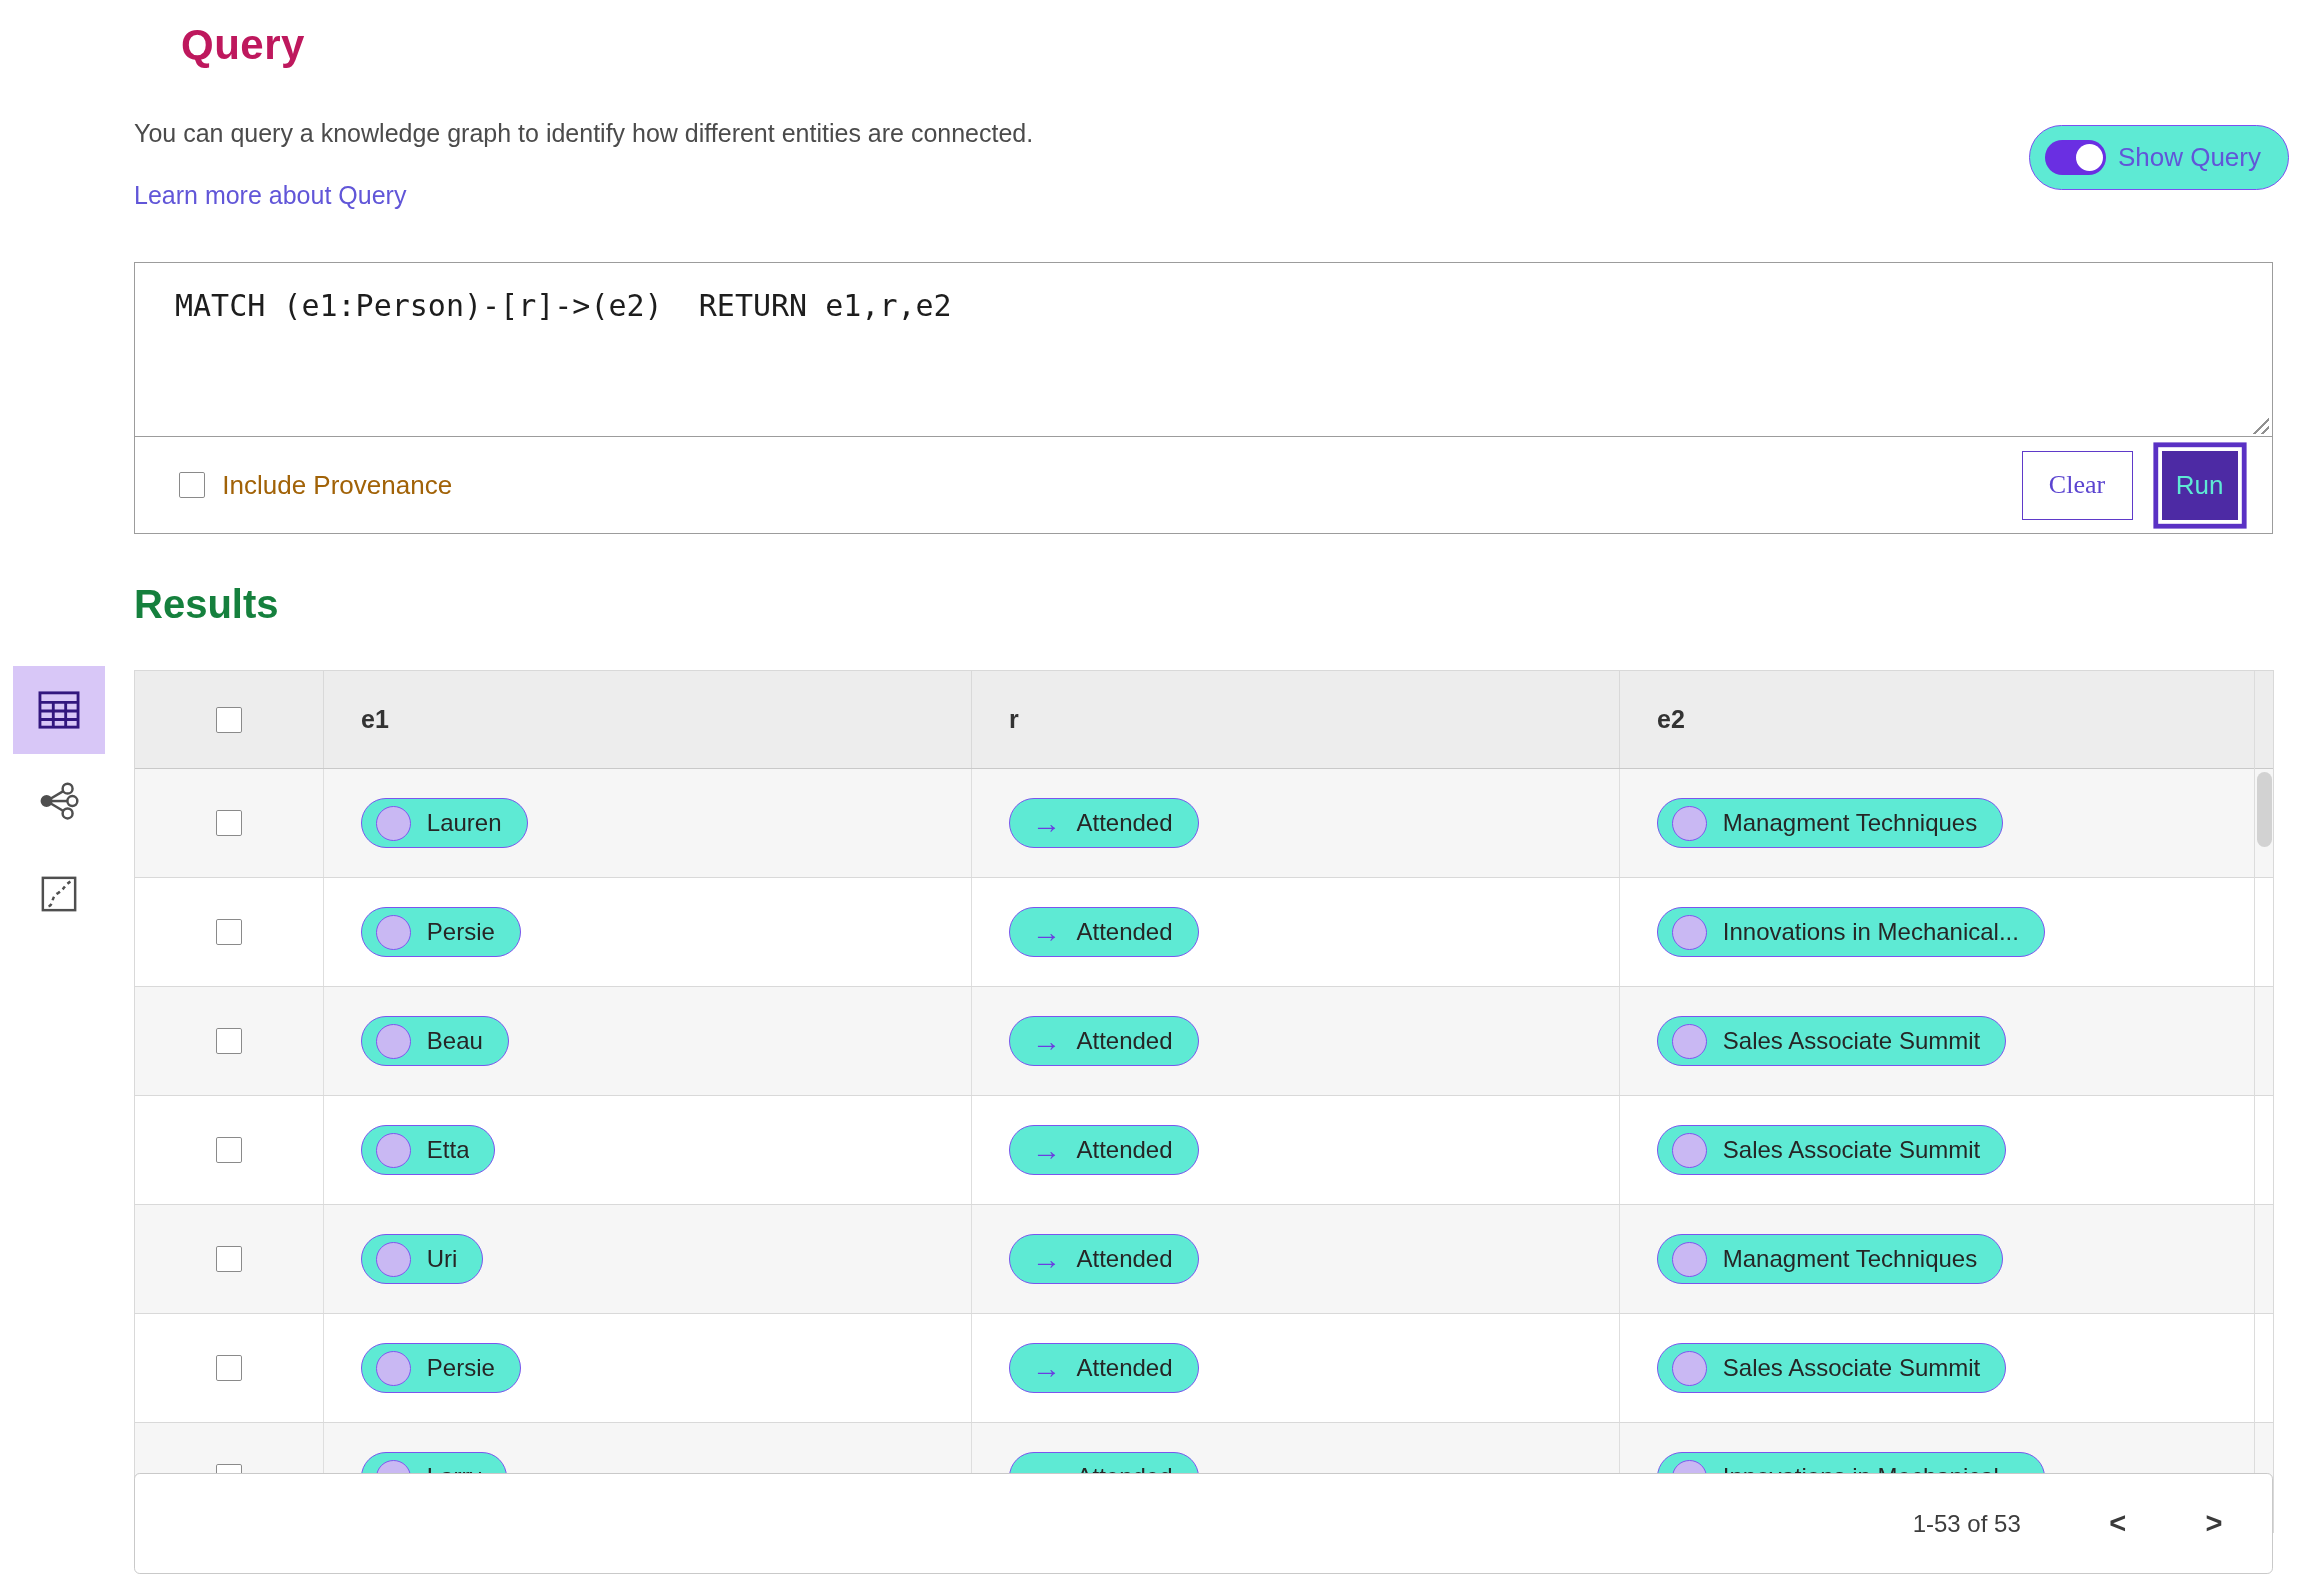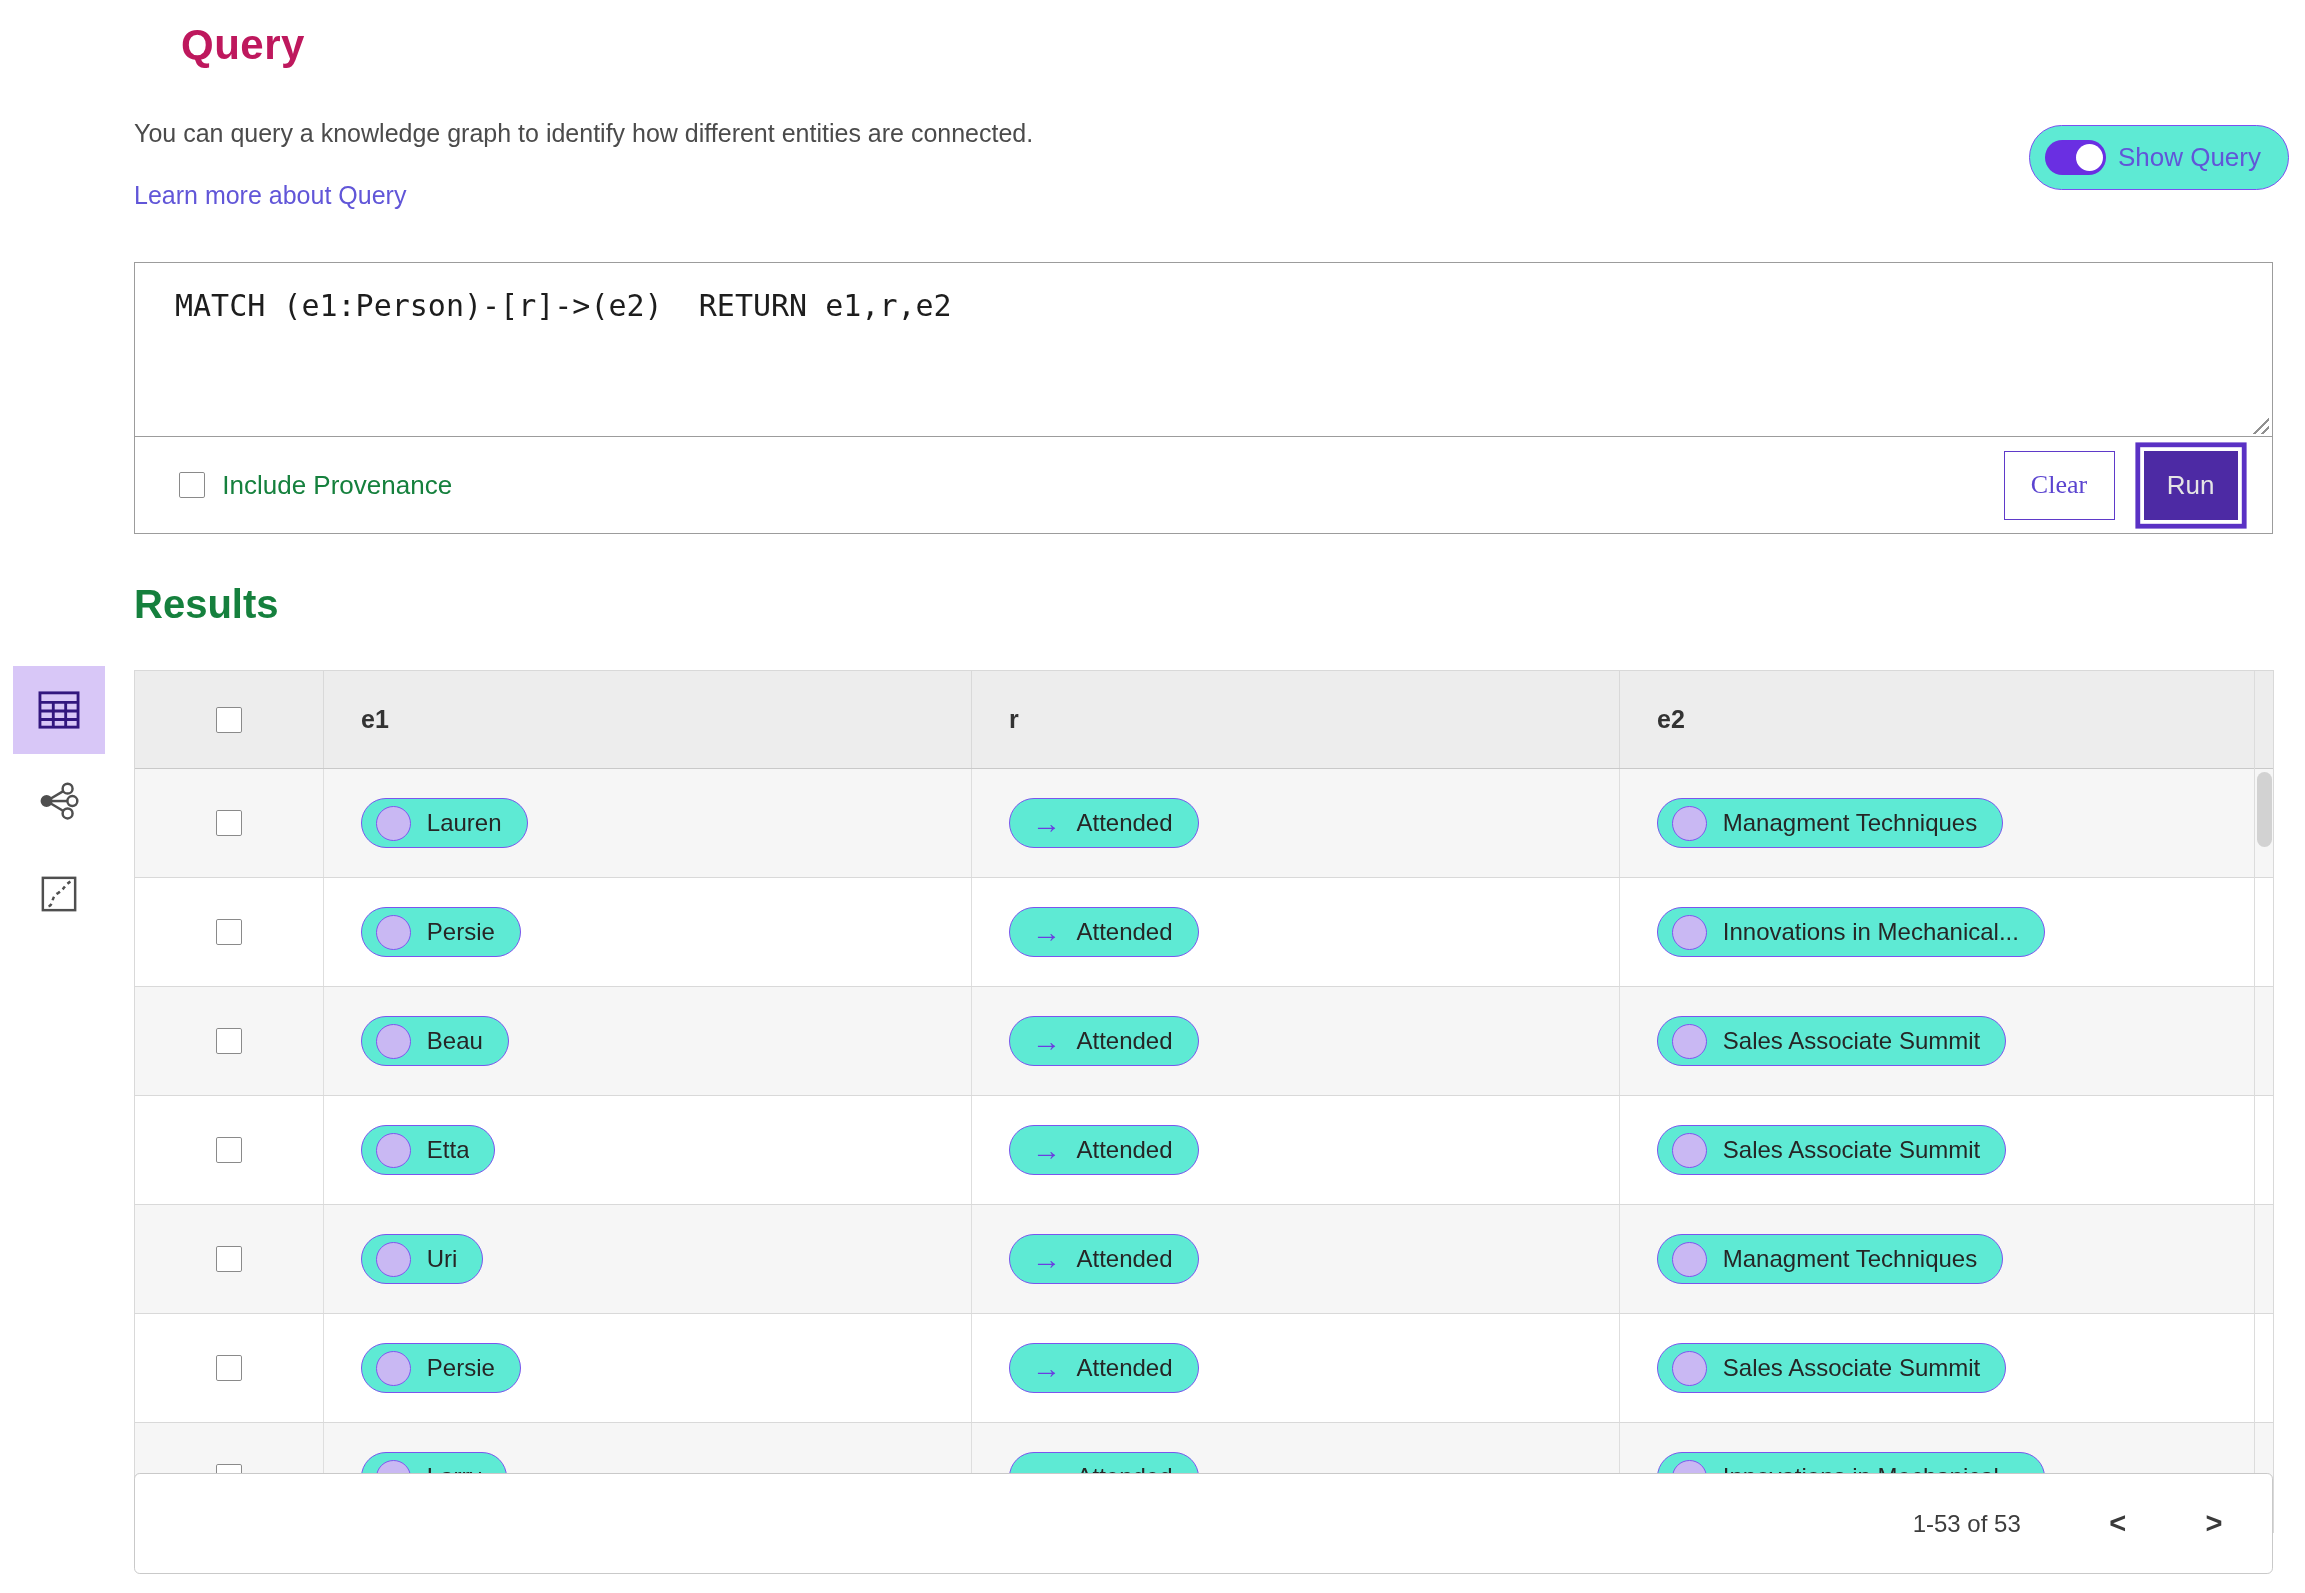--- a/index.html
+++ b/index.html
@@ -22,25 +22,25 @@
   .query-panel { position:absolute; left:134px; top:262px; width:2139px; height:272px; border:1px solid #9c9c9c; background:#fff; }
   .query-textarea { display:block; width:100%; height:174px; border:none; outline:none; resize:none;
     font-family:"DejaVu Sans Mono", monospace; font-size:30px; color:#1d1d1d; padding:25px 29px 0 40px; background:#fff; white-space:pre; }
   .resize-grip { position:absolute; right:2.9px; top:152px; width:19px; height:19px; cursor:nwse-resize;
     background:repeating-linear-gradient(-45deg, transparent 0 3.8px, #909090 3.8px 5.8px);
     clip-path:polygon(100% 0, 100% 100%, 0 100%); }
   .query-footer { position:absolute; left:0; right:0; bottom:0; height:97px; border-top:1px solid #9c9c9c;
     display:flex; align-items:center; padding:0 23px 0 44px; background:#fff; }
   .checkbox { appearance:none; -webkit-appearance:none; width:26px; height:26px; border:1.9px solid #8a8a8a;
     border-radius:1.9px; background:#fff; cursor:pointer; flex:none; }
-  .cb-label { font-size:26px; color:#15803d; margin-left:17.3px; }
+  .cb-label { font-size:26px; color:#a16207; margin-left:17.3px; }
   .spacer { flex:1; }
   .btn-clear { width:111px; height:69px; background:#fff; border:1.9px solid #5f3ac9; color:#5b44d0;
     font-size:26px; font-family:Liberation Serif, serif; cursor:pointer; margin-right:29px; }
-  .btn-run { width:94px; height:69px; background:#4d2aa4; border:none; color:#e5e5e5; font-size:26px;
+  .btn-run { width:76px; height:69px; background:#4d2aa4; border:none; color:#5eead4; font-size:26px;
     font-family:inherit; cursor:pointer; margin-right:11.5px;
     box-shadow:0 0 0 3.8px #ffffff, 0 0 0 8.6px #5a31c4; }
 
   
   .title-results { position:absolute; left:134px; top:582px; font-size:40px; font-weight:700; color:#15803d; }
 
   .view-switcher { position:absolute; left:13.4px; top:666px; width:92px; }
   .view-item { width:92px; height:88px; display:flex; align-items:center; justify-content:center; cursor:pointer; }
   .view-item.selected { background:#d8c7f7; }
   .view-item + .view-item { margin-top:3.8px; }

